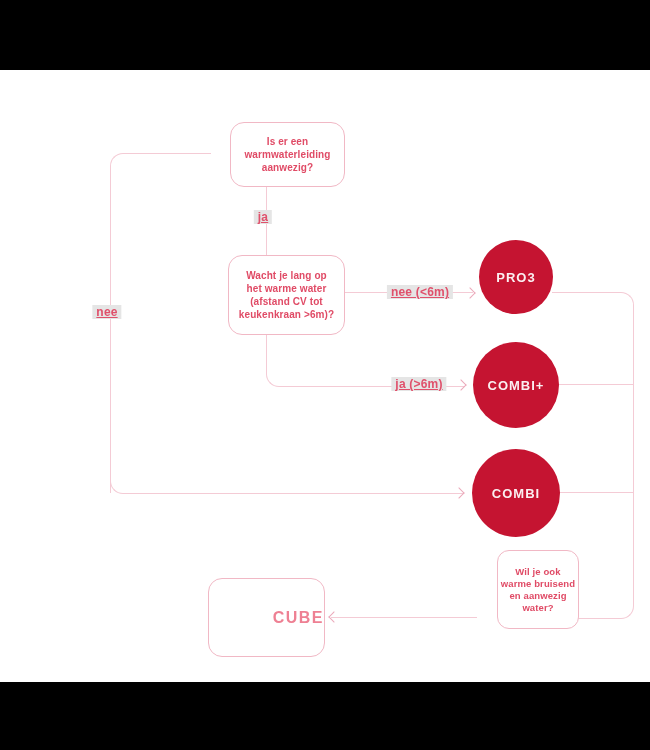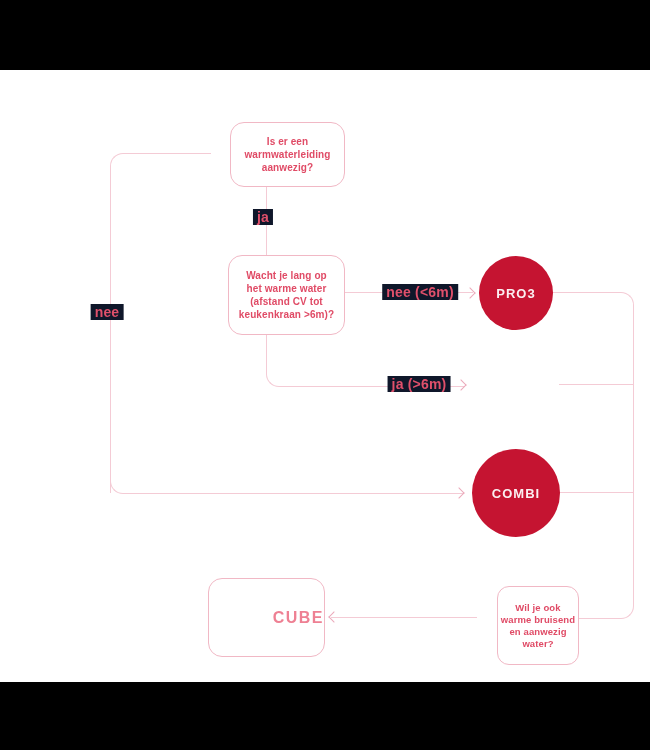--- a/index.html
+++ b/index.html
@@ -45,23 +45,24 @@
 
   
   .rbox{
     position:absolute;background:#fff;border:1px solid #f1b8c5;border-radius:14px;
     display:flex;align-items:center;justify-content:flex-end;
     color:#ee8093;font-size:16px;letter-spacing:1.5px;font-weight:bold;
   }
 
   
   .lbl{
-    position:absolute;transform:translate(-50%,-50%);background:#0f172a;
-    padding:0 4px;color:#e0506b;font-size:14px;font-weight:bold;letter-spacing:0.2px;
+    position:absolute;transform:translate(-50%,-50%);background:#e5e5e5;
+    padding:0 4px;color:#e0506b;font-size:12px;font-weight:bold;letter-spacing:0.2px;
     white-space:nowrap;
+    text-decoration:underline;
   }
 </style>
 </head>
 <body>
 
 <div class="stage">
 
   <div class="bar top"></div>
   <div class="bar bottom"></div>
 
@@ -92,29 +93,32 @@
     <span>aanwezig?</span>
   </div>
 
   <div class="qbox" style="left:208px;top:255px;width:115px;height:78px;">
     <span>Wacht je lang op</span>
     <span>het warme water</span>
     <span>(afstand CV tot</span>
     <span>keukenkraan &gt;6m)?</span>
   </div>
 
-  <div class="qbox small" style="left:477px;top:586px;width:80px;height:77px;">
+  <div class="qbox small" style="left:477px;top:550px;width:80px;height:77px;">
     <span>Wil je ook</span>
     <span>warme bruisend</span>
     <span>en aanwezig</span>
     <span>water?</span>
   </div>
 
-  <div class="circle" style="left:479px;top:256px;width:74px;height:74px;">
+  <div class="circle" style="left:479px;top:240px;width:74px;height:74px;">
     <span>PRO3</span>
+  </div>
+  <div class="circle" style="left:473px;top:342px;width:86px;height:86px;">
+    <span>COMBI+</span>
   </div>
   <div class="circle" style="left:472px;top:449px;width:88px;height:88px;">
     <span>COMBI</span>
   </div>
 
   <div class="rbox" style="left:208px;top:578px;width:115px;height:77px;">
     <span>CUBE</span>
   </div>
 
 </div>

